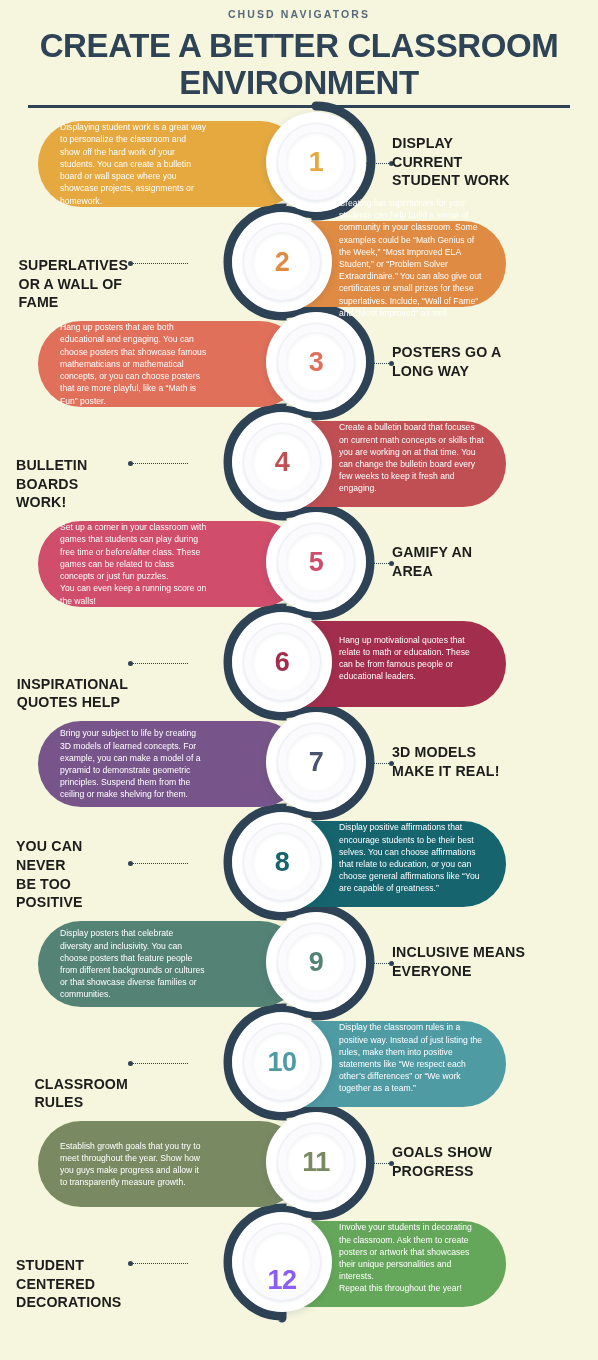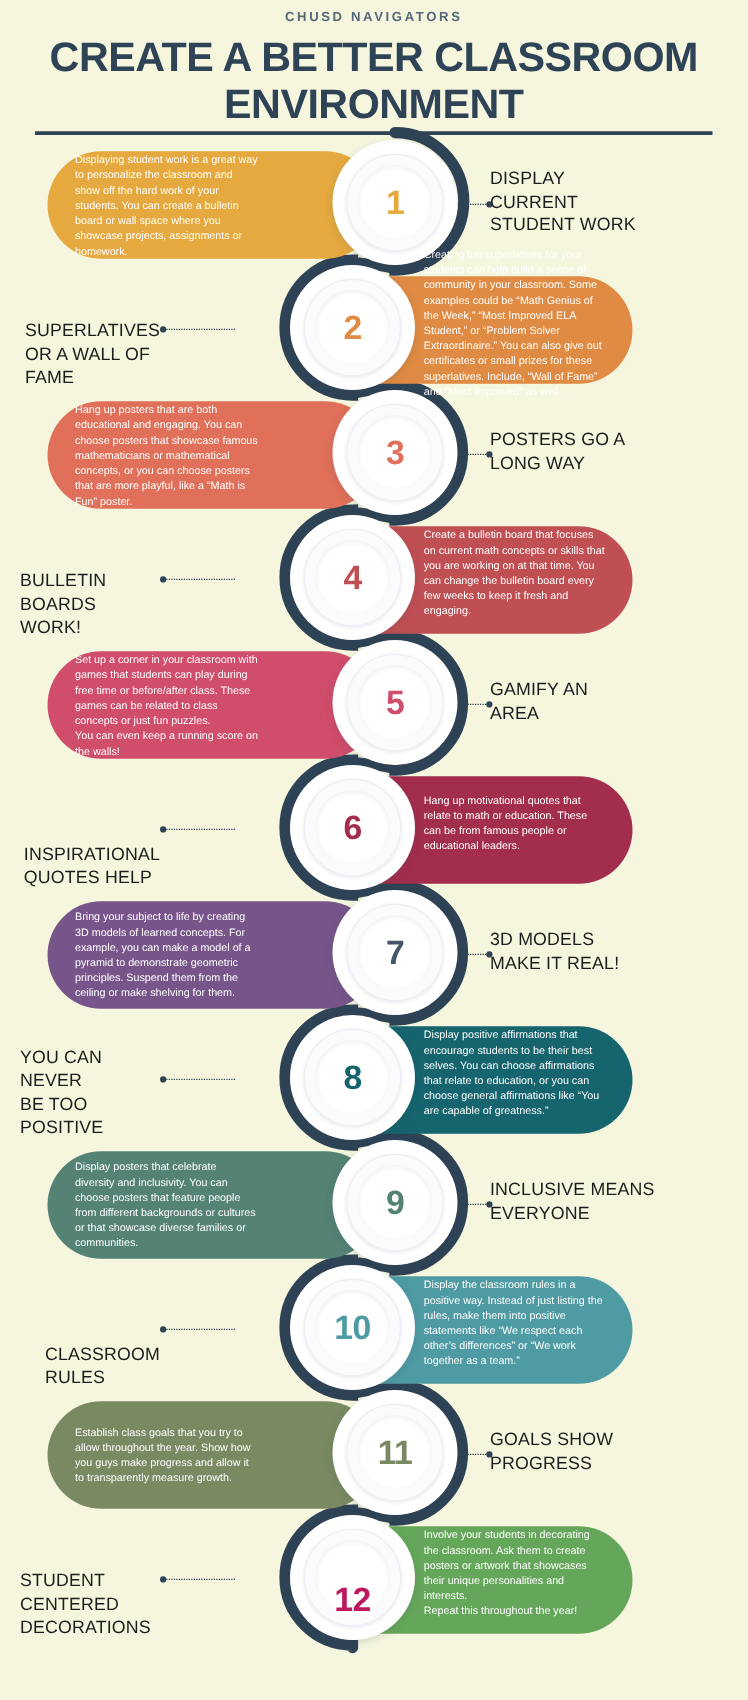--- a/index.html
+++ b/index.html
@@ -154,21 +154,21 @@
     display: flex;
     align-items: center;
     z-index: 3;
   }
   .row.left  .label { right: 8px; left: 392px; justify-content: flex-start; }
   .row.right .label { left: 16px;  right: 418px; justify-content: flex-end; align-items: flex-end; }
 
   .label-text {
     font-size: 14.2px;
     line-height: 1.32;
-    font-weight: 400;
+    font-weight: 700;
     color: #1d1d1d;
     letter-spacing: 0.15px;
     text-transform: uppercase;
     white-space: pre-line;
   }
   .row.right .label-text { text-align: left; }
 
   
   .leader {
     position: absolute;
@@ -437,21 +437,21 @@
       </div>
     </div>
 
     <div class="label">
       <div class="label-text">CLASSROOM
 RULES</div>
     </div>
   </div>
     <div class="row left">
     <div class="pill" style="background: rgb(121, 138, 98);">
-      <div class="pill-text">Establish class goals that you try to allow throughout the year. Show how you guys make progress and allow it to transparently measure growth.</div>
+      <div class="pill-text">Establish growth goals that you try to meet throughout the year. Show how you guys make progress and allow it to transparently measure growth.</div>
     </div>
 
     <div class="leader">
       <span class="leader-line"></span>
         <span class="leader-dot"></span>
     </div>
 
     <div class="disc" style="box-shadow: rgb(121, 138, 98) 0px 0px 0px 0px, rgba(47, 67, 86, 0.16) 0px 2px 7px;">
       <div class="disc-ring">
         <div class="disc-inner">
@@ -472,21 +472,21 @@
     </div>
 
     <div class="leader">
       <span class="leader-dot"></span>
         <span class="leader-line"></span>
     </div>
 
     <div class="disc" style="box-shadow: rgb(101, 167, 90) 0px 0px 0px 0px, rgba(47, 67, 86, 0.16) 0px 2px 7px;">
       <div class="disc-ring">
         <div class="disc-inner">
-          <span class="disc-num" style="color: #be185d; margin-top: 36px;">12</span>
+          <span class="disc-num" style="color: #8b5cf6; margin-top: 36px;">12</span>
         </div>
       </div>
     </div>
 
     <div class="label">
       <div class="label-text">STUDENT CENTERED
 DECORATIONS</div>
     </div>
   </div>
   </div>

